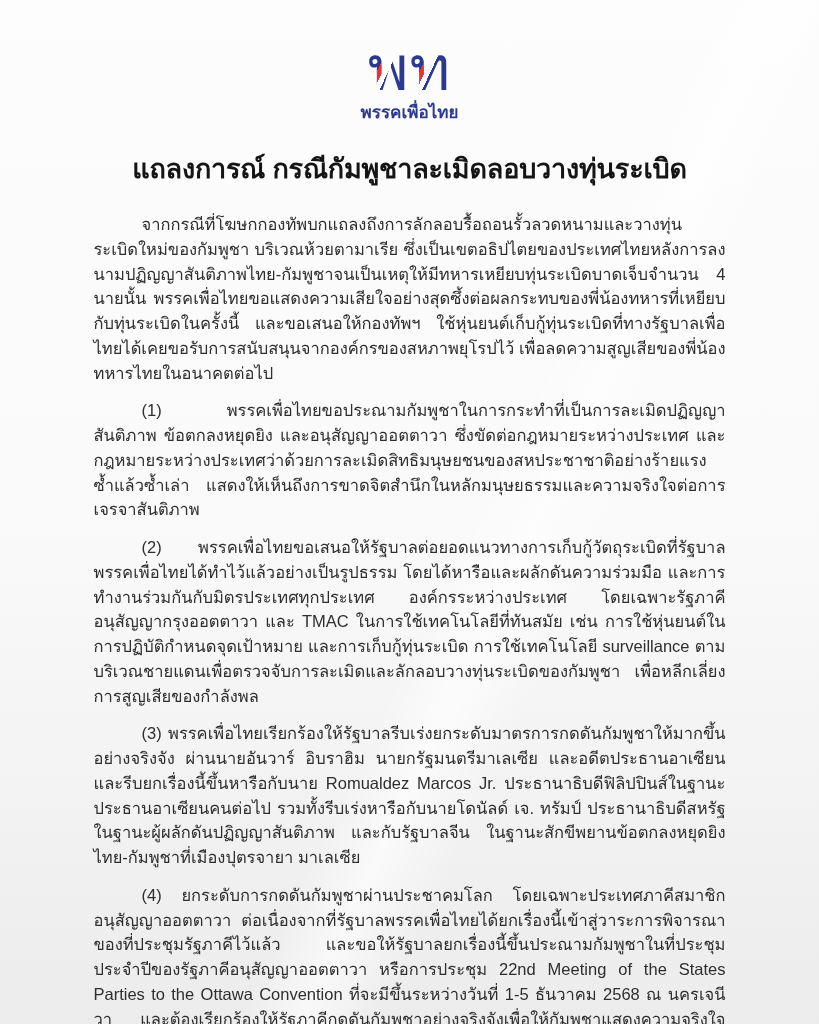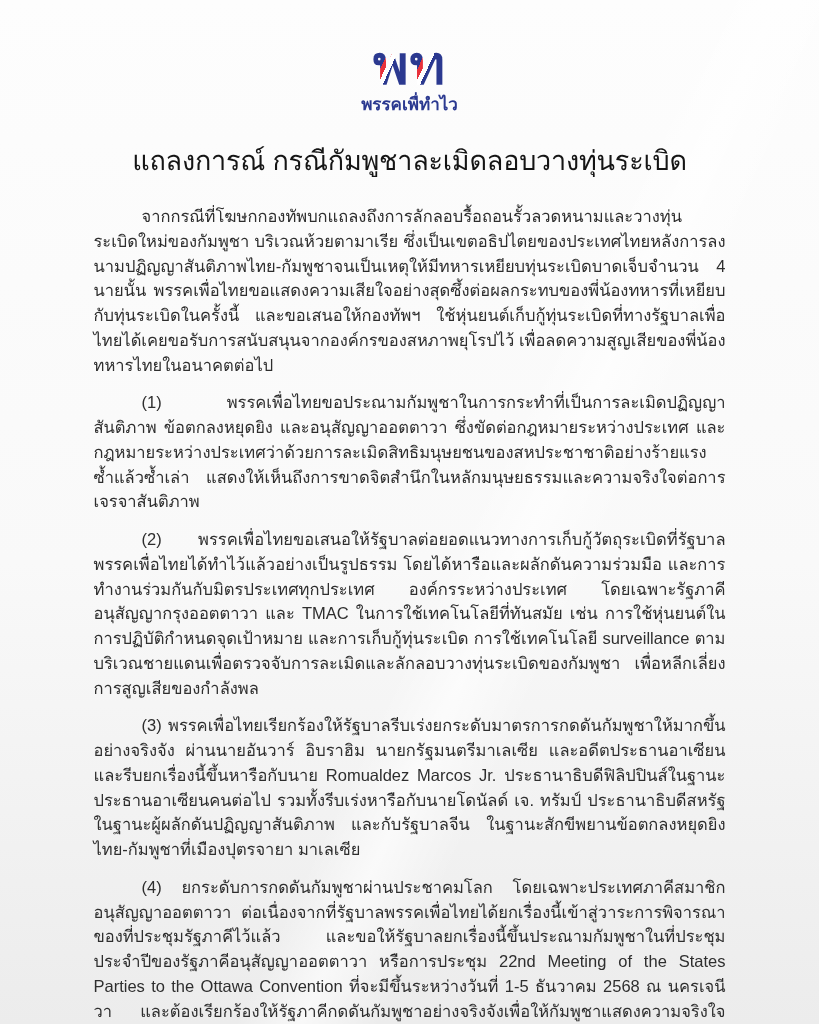--- a/index.html
+++ b/index.html
@@ -19,22 +19,22 @@
     color: #2e2e2e;
     box-sizing: border-box;
   }
   .logo {
     padding-top: 38px;
     text-align: center;
     line-height: 1;
   }
   .monogram {
     display: inline-block;
-    font-size: 54px;
-    font-weight: 700;
+    font-size: 62px;
+    font-weight: 400;
     letter-spacing: 1px;
     background: linear-gradient(115deg,
       #2b3990 0%, #2b3990 22%,
       #e8313b 22%, #e8313b 27%,
       #ffffff 27%, #ffffff 32%,
       #2b3990 32%, #2b3990 60%,
       #e8313b 60%, #e8313b 65%,
       #ffffff 65%, #ffffff 70%,
       #2b3990 70%, #2b3990 100%);
     -webkit-background-clip: text;
@@ -45,21 +45,21 @@
     margin-top: 4px;
     font-size: 17px;
     font-weight: 700;
     color: #2b3990;
   }
   .doc-title {
     margin: 26px auto 0;
     width: 660px;
     text-align: center;
     font-size: 27px;
-    font-weight: 400;
+    font-weight: 700;
     color: #151515;
     letter-spacing: -0.2px;
   }
   .body-text {
     width: 632px;
     margin: 22px auto 0;
   }
   .body-text p {
     margin: 8px 0 13px 0;
     font-size: 16.5px;
@@ -79,21 +79,21 @@
     color: #333333;
   }
 </style>
 </head>
 <body>
 
 <div class="page">
 
   <div class="logo">
     <div class="monogram">พท</div>
-    <div class="party-name">พรรคเพื่ทำไว</div>
+    <div class="party-name">พรรคเพื่อไทย</div>
   </div>
 
   <h1 class="doc-title">แถลงการณ์ กรณีกัมพูชาละเมิดลอบวางทุ่นระเบิด</h1>
 
   <div class="body-text">
     <p>จากกรณีที่โฆษกกองทัพบกแถลงถึงการลักลอบรื้อถอนรั้วลวดหนามและวางทุ่นระเบิดใหม่ของกัมพูชา บริเวณห้วยตามาเรีย ซึ่งเป็นเขตอธิปไตยของประเทศไทยหลังการลงนามปฏิญญาสันติภาพไทย-กัมพูชาจนเป็นเหตุให้มีทหารเหยียบทุ่นระเบิดบาดเจ็บจำนวน 4 นายนั้น พรรคเพื่อไทยขอแสดงความเสียใจอย่างสุดซึ้งต่อผลกระทบของพี่น้องทหารที่เหยียบกับทุ่นระเบิดในครั้งนี้ และขอเสนอให้กองทัพฯ ใช้หุ่นยนต์เก็บกู้ทุ่นระเบิดที่ทางรัฐบาลเพื่อไทยได้เคยขอรับการสนับสนุนจากองค์กรของสหภาพยุโรปไว้ เพื่อลดความสูญเสียของพี่น้องทหารไทยในอนาคตต่อไป</p>
     <p>(1) พรรคเพื่อไทยขอประณามกัมพูชาในการกระทำที่เป็นการละเมิดปฏิญญาสันติภาพ ข้อตกลงหยุดยิง และอนุสัญญาออตตาวา ซึ่งขัดต่อกฎหมายระหว่างประเทศ และกฎหมายระหว่างประเทศว่าด้วยการละเมิดสิทธิมนุษยชนของสหประชาชาติอย่างร้ายแรง ซ้ำแล้วซ้ำเล่า แสดงให้เห็นถึงการขาดจิตสำนึกในหลักมนุษยธรรมและความจริงใจต่อการเจรจาสันติภาพ</p>
     <p>(2) พรรคเพื่อไทยขอเสนอให้รัฐบาลต่อยอดแนวทางการเก็บกู้วัตถุระเบิดที่รัฐบาลพรรคเพื่อไทยได้ทำไว้แล้วอย่างเป็นรูปธรรม โดยได้หารือและผลักดันความร่วมมือ และการทำงานร่วมกันกับมิตรประเทศทุกประเทศ องค์กรระหว่างประเทศ โดยเฉพาะรัฐภาคีอนุสัญญากรุงออตตาวา และ TMAC ในการใช้เทคโนโลยีที่ทันสมัย เช่น การใช้หุ่นยนต์ในการปฏิบัติกำหนดจุดเป้าหมาย และการเก็บกู้ทุ่นระเบิด การใช้เทคโนโลยี surveillance ตามบริเวณชายแดนเพื่อตรวจจับการละเมิดและลักลอบวางทุ่นระเบิดของกัมพูชา เพื่อหลีกเลี่ยงการสูญเสียของกำลังพล</p>
     <p>(3) พรรคเพื่อไทยเรียกร้องให้รัฐบาลรีบเร่งยกระดับมาตรการกดดันกัมพูชาให้มากขึ้นอย่างจริงจัง ผ่านนายอันวาร์ อิบราฮิม นายกรัฐมนตรีมาเลเซีย และอดีตประธานอาเซียน และรีบยกเรื่องนี้ขึ้นหารือกับนาย Romualdez Marcos Jr. ประธานาธิบดีฟิลิปปินส์ในฐานะประธานอาเซียนคนต่อไป รวมทั้งรีบเร่งหารือกับนายโดนัลด์ เจ. ทรัมป์ ประธานาธิบดีสหรัฐ ในฐานะผู้ผลักดันปฏิญญาสันติภาพ และกับรัฐบาลจีน ในฐานะสักขีพยานข้อตกลงหยุดยิงไทย-กัมพูชาที่เมืองปุตรจายา มาเลเซีย</p>
     <p>(4) ยกระดับการกดดันกัมพูชาผ่านประชาคมโลก โดยเฉพาะประเทศภาคีสมาชิกอนุสัญญาออตตาวา ต่อเนื่องจากที่รัฐบาลพรรคเพื่อไทยได้ยกเรื่องนี้เข้าสู่วาระการพิจารณาของที่ประชุมรัฐภาคีไว้แล้ว และขอให้รัฐบาลยกเรื่องนี้ขึ้นประณามกัมพูชาในที่ประชุมประจำปีของรัฐภาคีอนุสัญญาออตตาวา หรือการประชุม 22nd Meeting of the States Parties to the Ottawa Convention ที่จะมีขึ้นระหว่างวันที่ 1-5 ธันวาคม 2568 ณ นครเจนีวา และต้องเรียกร้องให้รัฐภาคีกดดันกัมพูชาอย่างจริงจังเพื่อให้กัมพูชาแสดงความจริงใจ และตระหนักในความผิดต่อการละเมิดกฎหมายระหว่างประเทศ กฎหมายสิทธิมนุษยชนของสหประชาชาติ และร่วมรับผิดชอบในการเก็บกู้ทุ่นระเบิดอย่างจริงจังด้วย</p>

